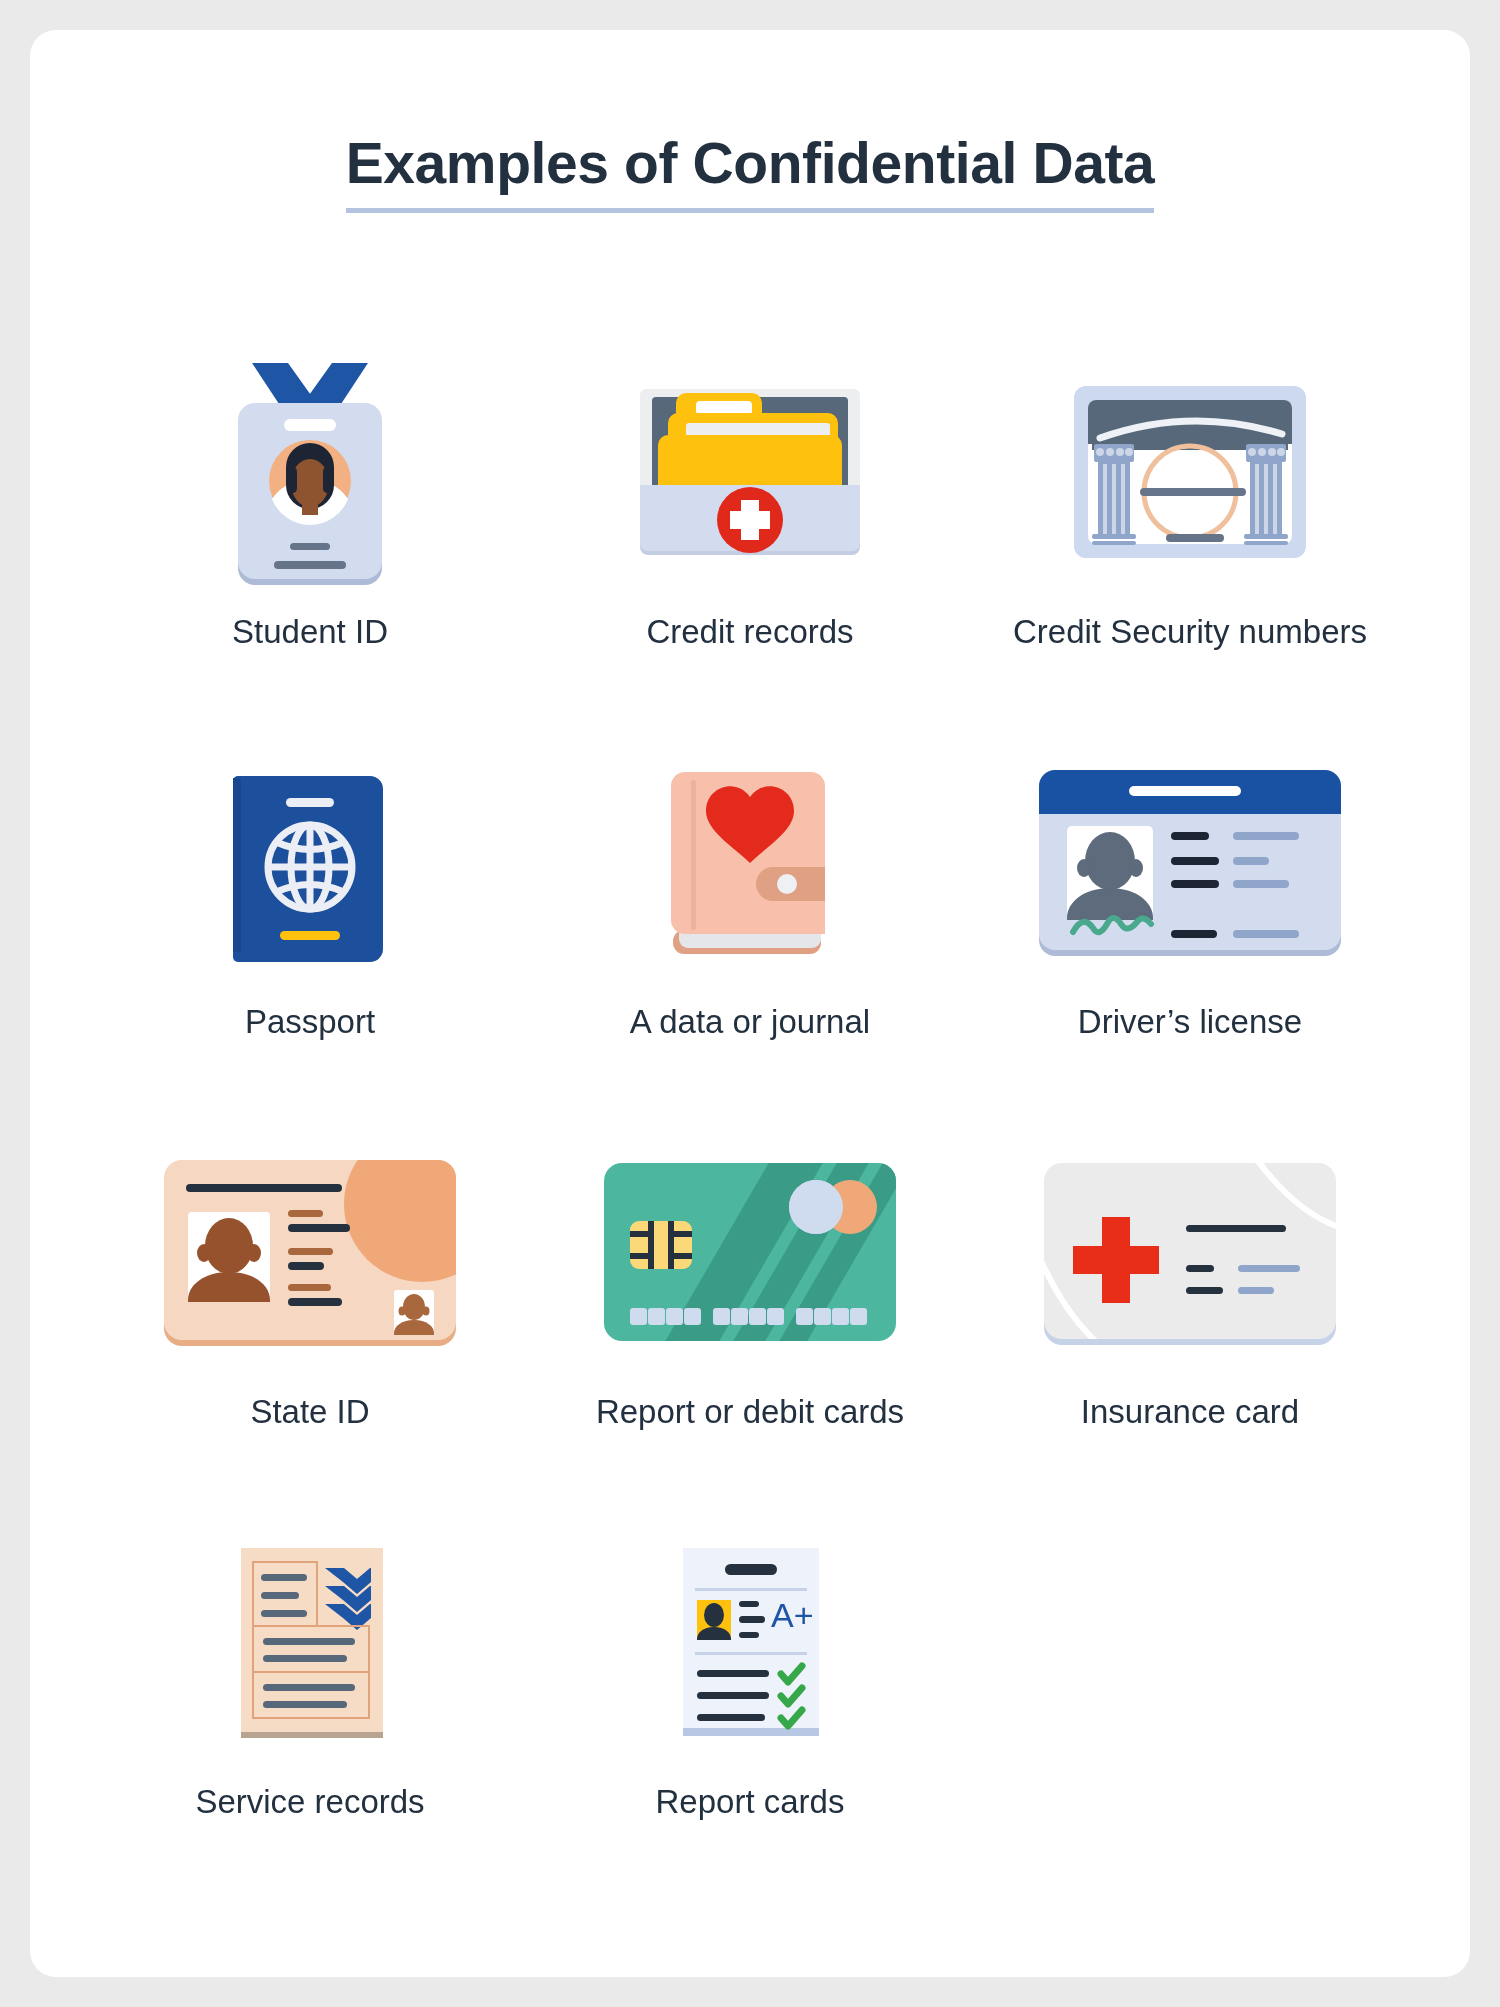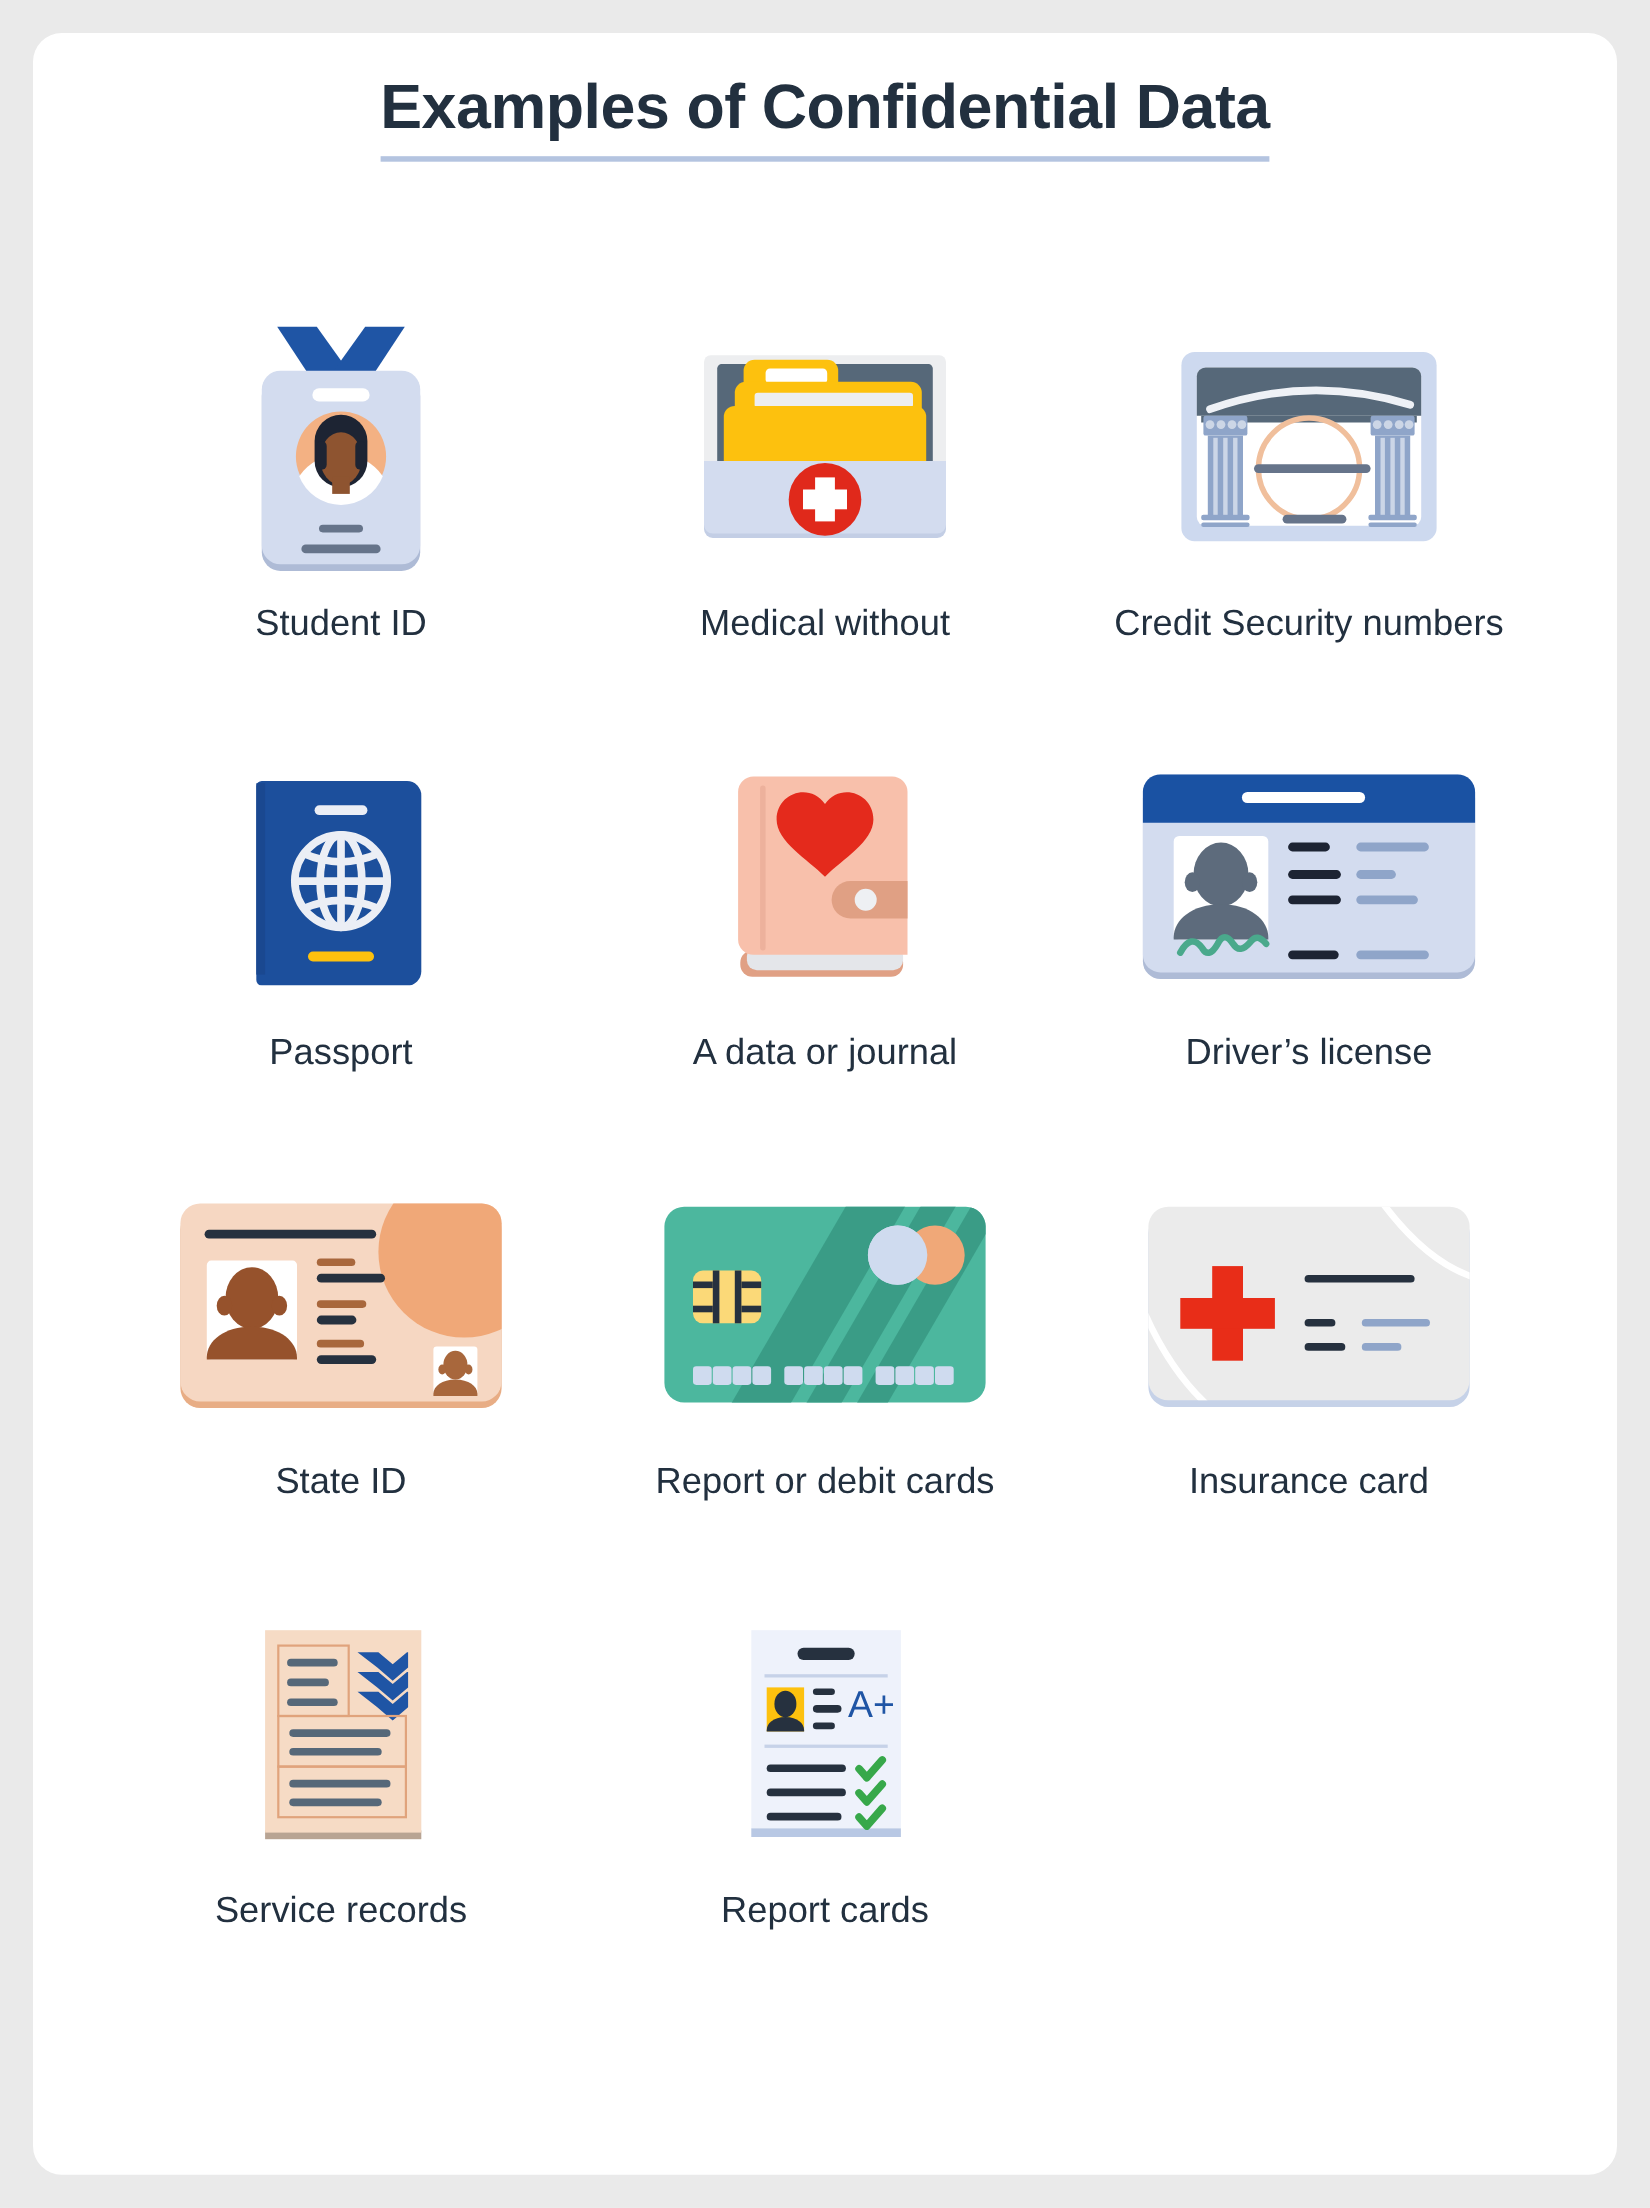--- a/index.html
+++ b/index.html
@@ -23,21 +23,21 @@
     position: relative;
     width: 1440px;
     height: 1947px;
     background: #ffffff;
     border-radius: 26px;
     box-sizing: border-box;
     overflow: hidden;
   }
 
   
-  .header { text-align: center; padding-top: 38px; }
+  .header { text-align: center; padding-top: 104px; }
   .title {
     font-family: "Liberation Sans Narrow", "Liberation Sans", sans-serif;
     font-size: 57px;
     font-weight: bold;
     color: #22303f;
     letter-spacing: -0.4px;
     display: inline-block;
     padding-bottom: 14px;
     border-bottom: 5px solid #b4c4e0;
     line-height: 1.05;
@@ -125,21 +125,21 @@
             <path d="M48 36 h150 a10 10 0 0 1 10 10 v76 h-170 v-76 a10 10 0 0 1 10 -10z" fill="#fdc10e"></path>
             <rect x="56" y="46" width="144" height="14" rx="3" fill="#edeef0"></rect>
             <path d="M38 58 h164 a10 10 0 0 1 10 10 v54 h-184 v-54 a10 10 0 0 1 10 -10z" fill="#fdc10e"></path>
             <path d="M10 112 h220 v58 a8 8 0 0 1 -8 8 h-204 a8 8 0 0 1 -8 -8z" fill="#c3cee5"></path>
             <path d="M10 108 h220 v58 a8 8 0 0 1 -8 8 h-204 a8 8 0 0 1 -8 -8z" fill="#d3dcef"></path>
             <circle cx="120" cy="143" r="33" fill="#e0291b"></circle>
             <rect x="111" y="123" width="18" height="40" fill="#ffffff"></rect>
             <rect x="100" y="134" width="40" height="18" fill="#ffffff"></rect>
           </svg>
         </div>
-        <div class="caption">Medical without</div>
+        <div class="caption">Credit records</div>
       </div>
 
       <div class="cell">
         <div class="art">
           <svg width="240" height="180" viewBox="0 0 240 180">
             <rect x="4" y="4" width="232" height="172" rx="12" fill="#cdd9ef"></rect>
             <rect x="18" y="18" width="204" height="144" rx="8" fill="#ffffff"></rect>
             <path d="M18 26 a8 8 0 0 1 8 -8 h188 a8 8 0 0 1 8 8 v36 h-204z" fill="#566879"></path>
             <path d="M22 62 h196 v6 h-196z" fill="#566879"></path>
             <path d="M30 56 Q120 24 212 52" stroke="#eef1f6" stroke-width="7" fill="none" stroke-linecap="round"></path>

